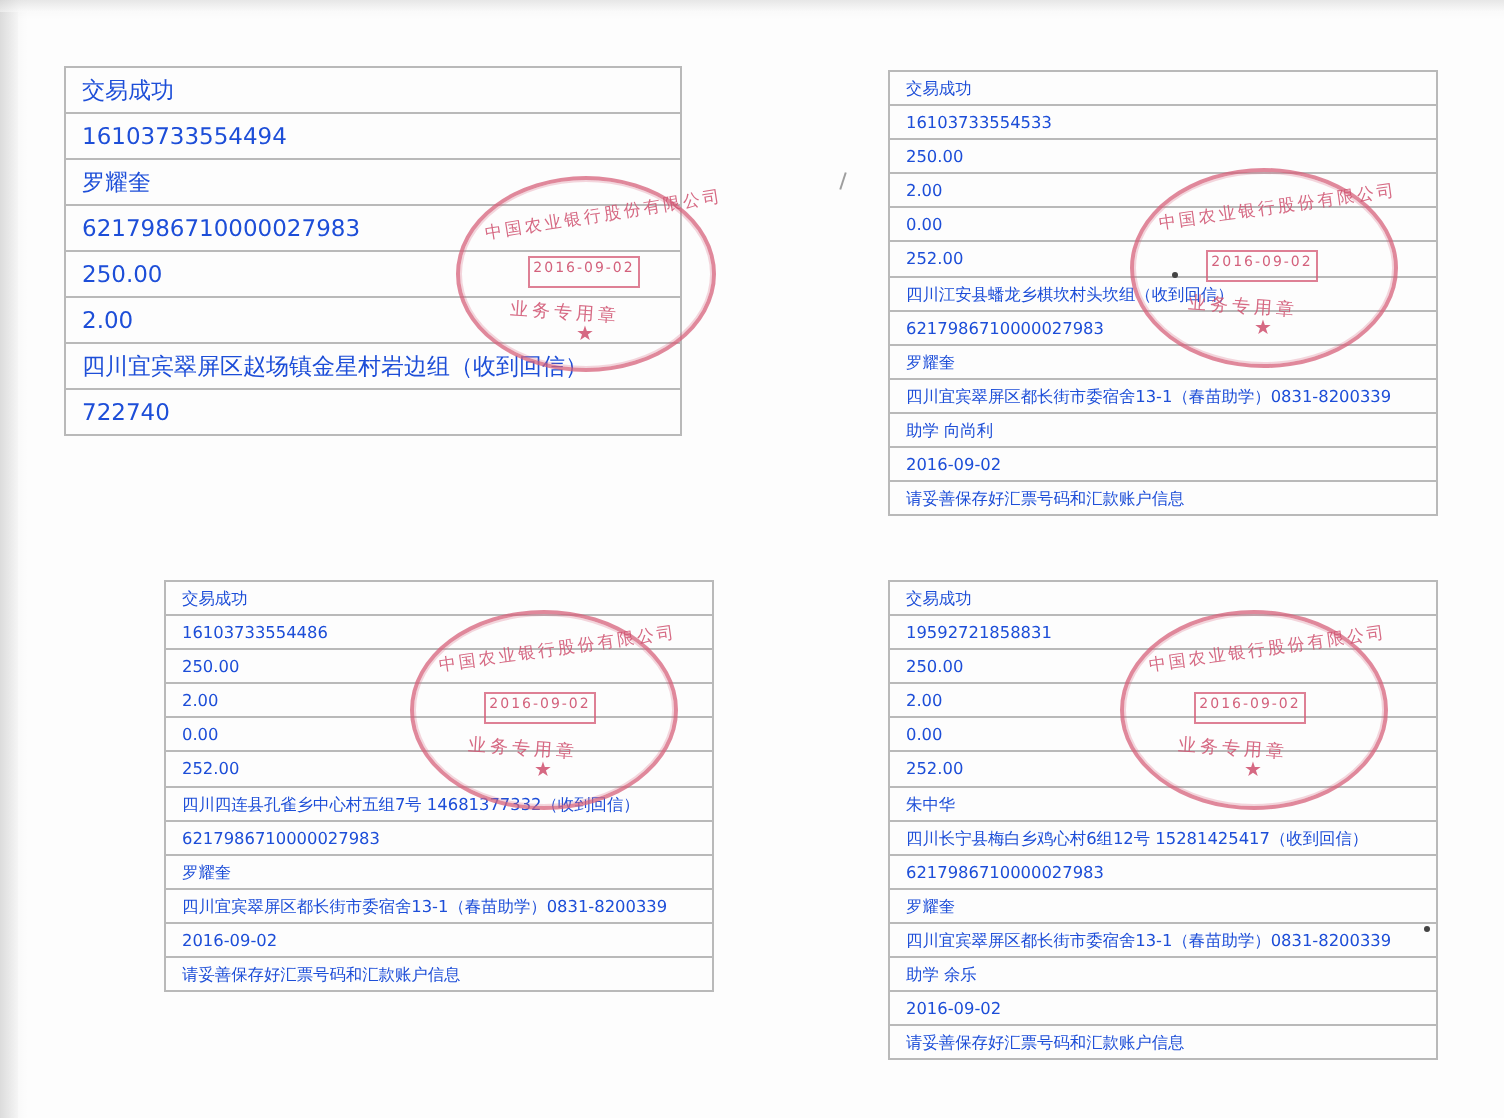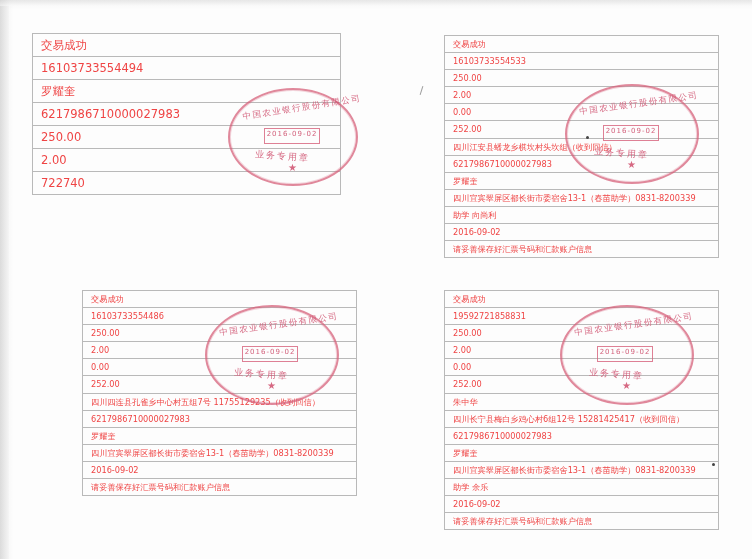--- a/index.html
+++ b/index.html
@@ -33,21 +33,21 @@
     position: absolute;
     left: 0; right: 0; top: 0; height: 6px;
     background: linear-gradient(180deg, #d8d8d8, #fbfbfb);
     opacity: .5;
   }
 
   
   .receipt {
     position: absolute;
     background: transparent;
-    color: #ef4444;
+    color: #1d4ed8;
   }
   .rows {
     border-top: 1px solid #b9b9b9;
     border-left: 1px solid #b9b9b9;
     border-right: 1px solid #b9b9b9;
   }
   .row {
     border-bottom: 1px solid #b9b9b9;
     padding: 1px 6px 1px 8px;
     white-space: nowrap;
@@ -105,20 +105,21 @@
 <div class="edge-top"></div>
 
 <div class="receipt r-big" style="left:32px; top:33px; width:309px;">
   <div class="rows">
     <div class="row">交易成功</div>
     <div class="row">16103733554494</div>
     <div class="row">罗耀奎</div>
     <div class="row">6217986710000027983</div>
     <div class="row">250.00</div>
     <div class="row">2.00</div>
+    <div class="row">四川宜宾翠屏区赵场镇金星村岩边组（收到回信）</div>
     <div class="row">722740</div>
   </div>
 </div>
 
 <div class="stamp" style="left:228px; top:88px; width:130px; height:98px;">
   <div class="stamp-ellipse" style="left:0; top:0; width:126px; height:94px;"></div>
   <div class="stamp-arc-text" style="left:14px; top:14px; transform:rotate(-9deg);">中国农业银行股份有限公司</div>
   <div class="stamp-inner-box" style="left:36px; top:40px; width:54px; height:14px;">
     <span>2016-09-02</span>
   </div>
@@ -155,21 +156,21 @@
 </div>
 
 <div class="receipt r-small" style="left:82px; top:290px; width:275px;">
   <div class="rows">
     <div class="row">交易成功</div>
     <div class="row">16103733554486</div>
     <div class="row">250.00</div>
     <div class="row">2.00</div>
     <div class="row">0.00</div>
     <div class="row">252.00</div>
-    <div class="row">四川四连县孔雀乡中心村五组7号  11755129235（收到回信）</div>
+    <div class="row">四川四连县孔雀乡中心村五组7号  14681377332（收到回信）</div>
     <div class="row">6217986710000027983</div>
     <div class="row">罗耀奎</div>
     <div class="row">四川宜宾翠屏区都长街市委宿舍13-1（春苗助学）0831-8200339</div>
     <div class="row">2016-09-02</div>
     <div class="row">请妥善保存好汇票号码和汇款账户信息</div>
   </div>
 </div>
 
 <div class="stamp" style="left:205px; top:305px; width:134px; height:100px;">
   <div class="stamp-ellipse" style="left:0; top:0; width:130px; height:96px;"></div>

